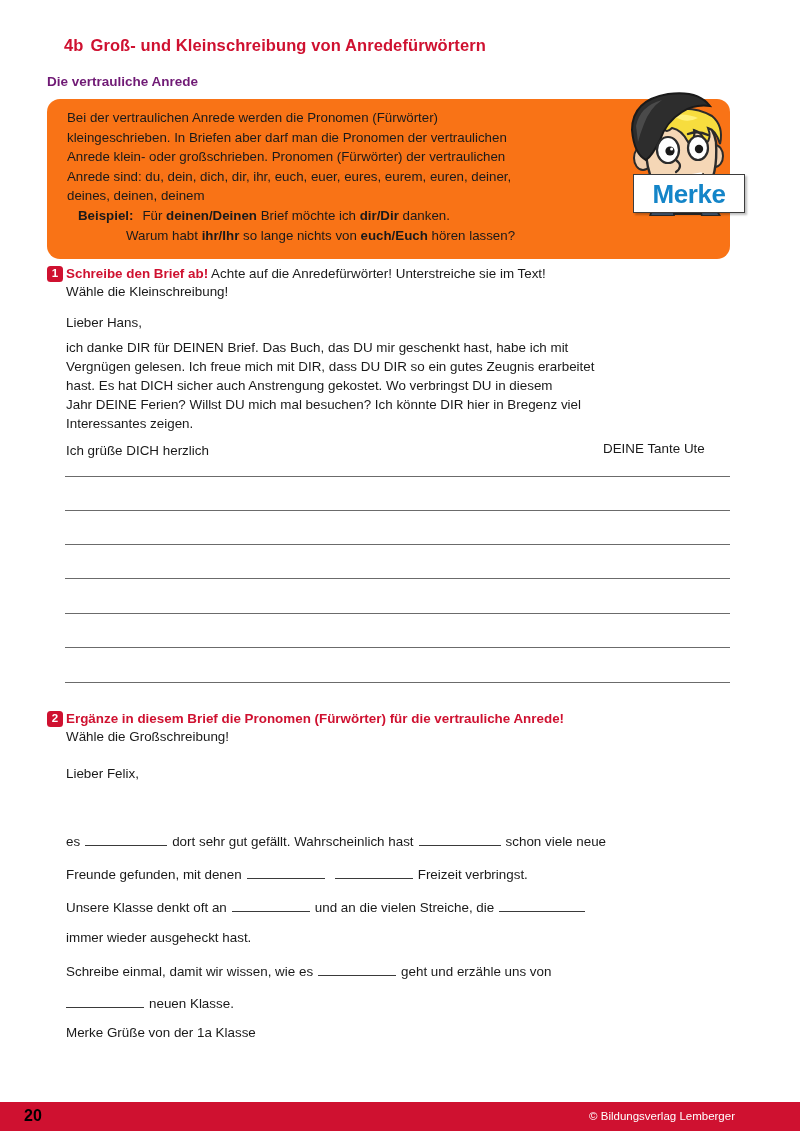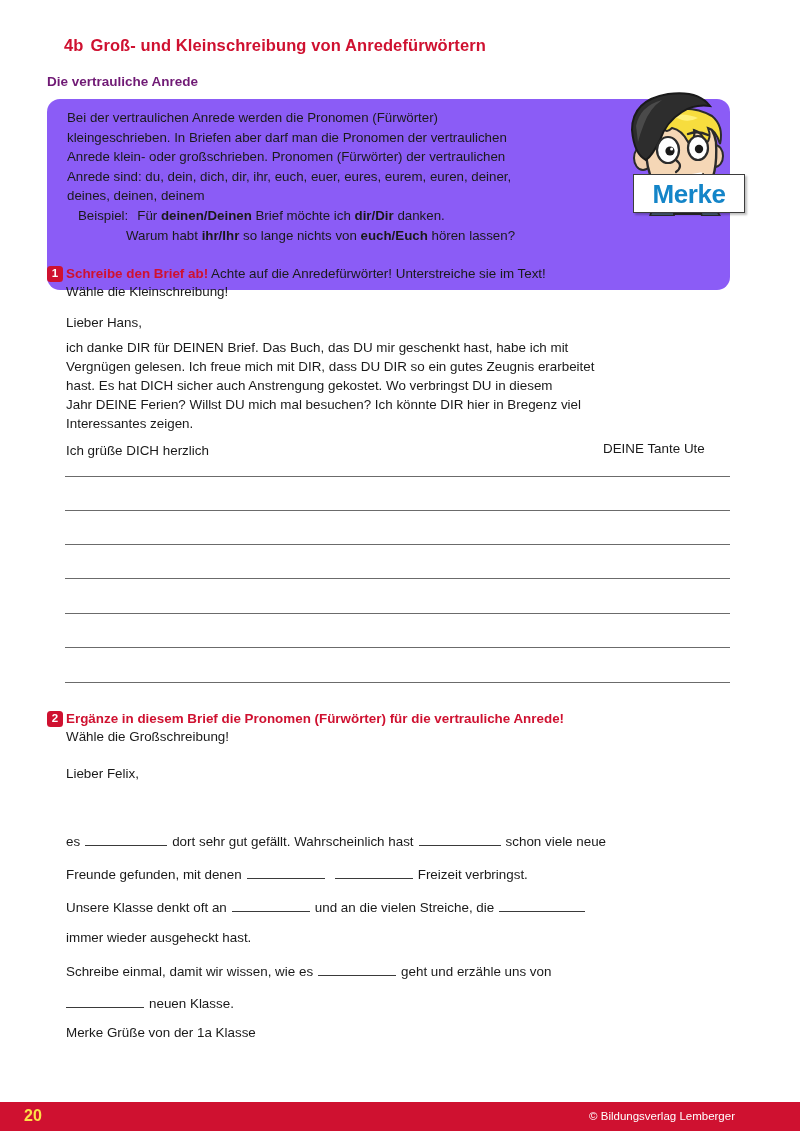--- a/index.html
+++ b/index.html
@@ -46,42 +46,42 @@
     color: #701a75;
     white-space: nowrap;
   }
 
   
   .merke-box {
     position: absolute;
     left: 47px;
     top: 99px;
     width: 683px;
-    height: 191px;
-    background: #8b5cf6;
+    height: 160px;
+    background: #f97316;
     border-radius: 13px;
   }
   .merke-text {
     position: absolute;
     left: 20px;
     top: 9px;
     width: 560px;
     font-size: 13.3px;
     line-height: 19.6px;
     color: #1a1a1a;
   }
   .merke-text .ln { white-space: nowrap; }
   .merke-text b { font-weight: bold; }
 
   .beispiel-row {
     display: flex;
     white-space: nowrap;
   }
   .beispiel-label {
-    font-weight: normal;
+    font-weight: bold;
     margin-right: 9px;
     padding-left: 11px;
   }
   .beispiel-indent { padding-left: 59px; white-space: nowrap; }
 
   
   .merke-char {
     position: absolute;
     left: 612px;
     top: 86px;
@@ -190,21 +190,21 @@
     width: 800px;
     height: 29px;
     background: #cf1130;
   }
   .footer-page {
     position: absolute;
     left: 24px;
     top: 6px;
     font-size: 16px;
     font-weight: bold;
-    color: #fde047;
+    color: #000000;
     line-height: 1;
   }
   .footer-copy {
     position: absolute;
     right: 65px;
     top: 8px;
     font-size: 11.5px;
     color: #ffffff;
     white-space: nowrap;
   }

